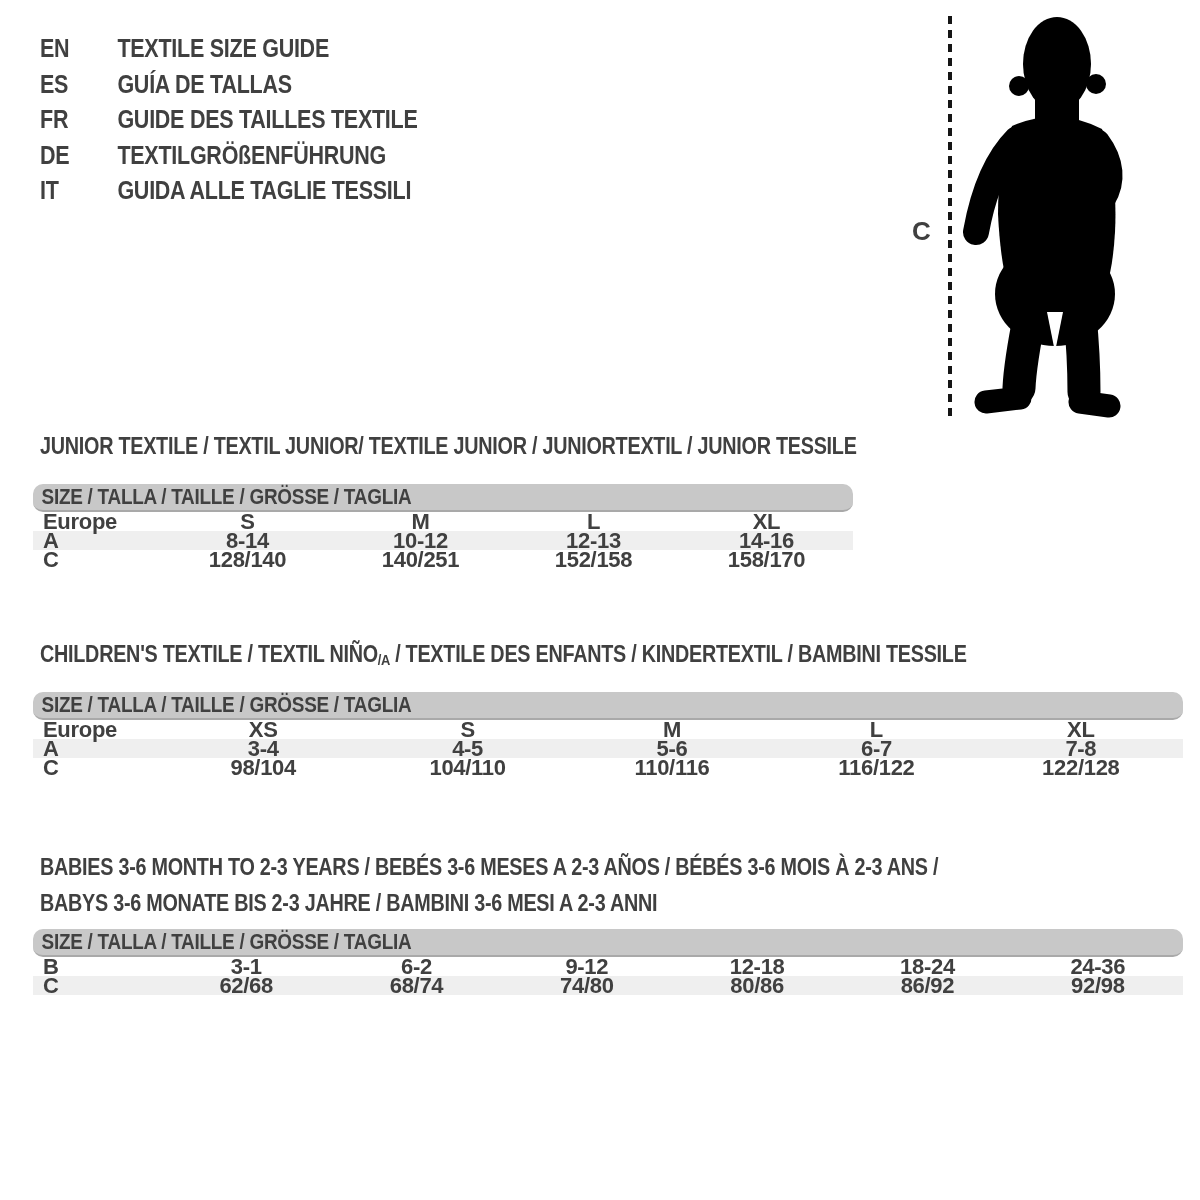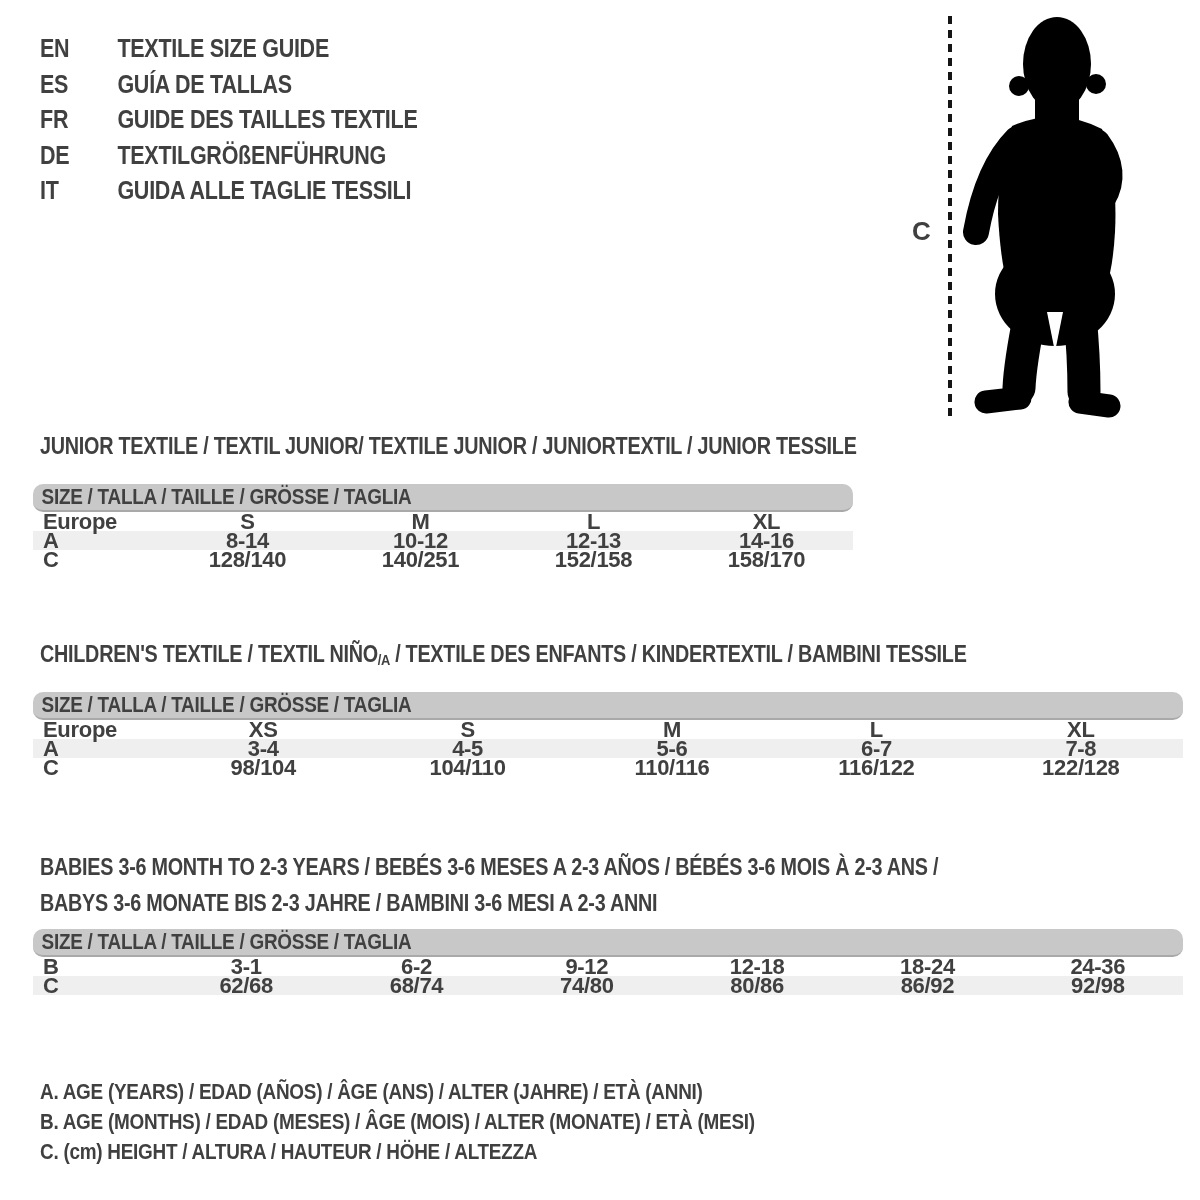--- a/index.html
+++ b/index.html
@@ -185,19 +185,14 @@
         <div class="row-label">C</div>
         <div class="cell">62/68</div>
         <div class="cell">68/74</div>
         <div class="cell">74/80</div>
         <div class="cell">80/86</div>
         <div class="cell">86/92</div>
         <div class="cell">92/98</div>
       </div>
     </div>
 
-  <div class="footer">
-    <div class="footer-line">A. AGE (YEARS) / EDAD (AÑOS) / ÂGE (ANS) / ALTER (JAHRE) / ETÀ (ANNI)</div>
-    <div class="footer-line">B. AGE (MONTHS) / EDAD (MESES) / ÂGE (MOIS) / ALTER (MONATE) / ETÀ (MESI)</div>
-    <div class="footer-line">C. (cm) HEIGHT / ALTURA / HAUTEUR / HÖHE / ALTEZZA</div>
-  </div>
 
 </div>
 
 </body></html>

